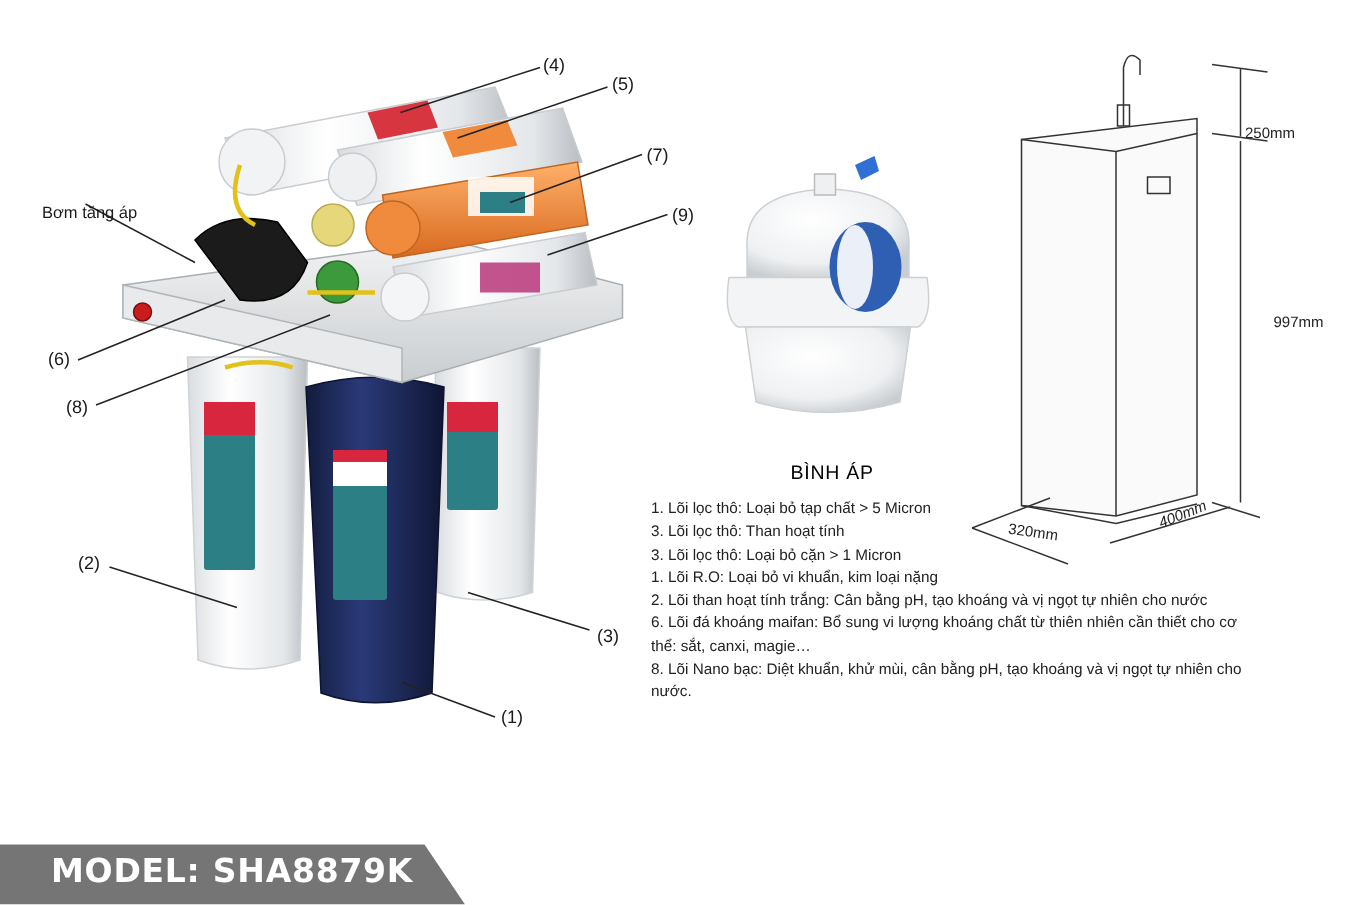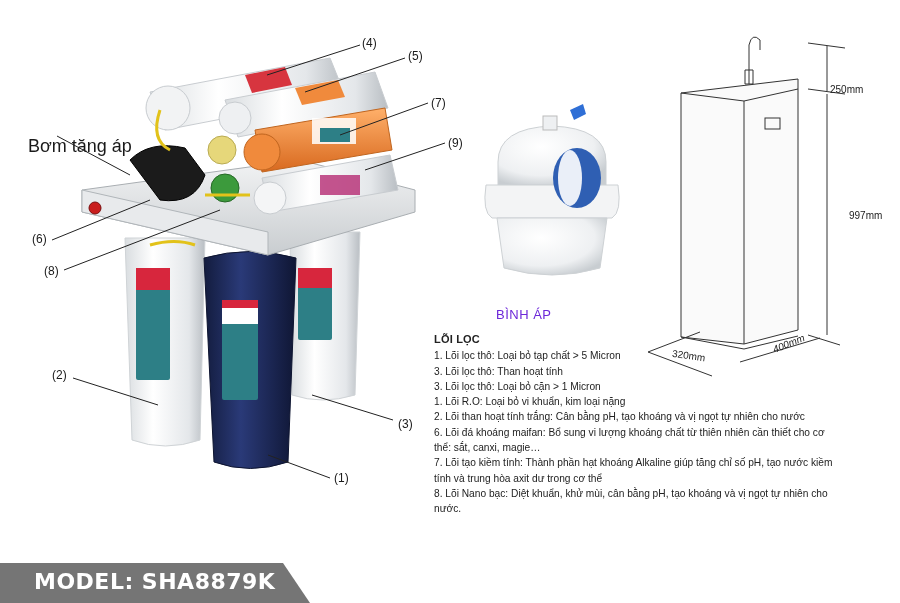--- a/index.html
+++ b/index.html
@@ -4,21 +4,21 @@
 <style>
   html,body{margin:0;padding:0;background:#ffffff;}
   body{width:900px;height:603px;position:relative;overflow:hidden;font-family:"Liberation Sans","DejaVu Sans",sans-serif;color:#1a1a1a;}
   .callout{position:absolute;font-size:12px;color:#1a1a1a;white-space:nowrap;}
   svg{position:absolute;left:0;top:0;}
   .legend{position:absolute;left:434px;top:332px;width:400px;font-size:10.2px;line-height:15.3px;color:#222;}
   .legend .title{font-weight:bold;font-size:11px;letter-spacing:0.2px;margin-bottom:1px;}
   .legend .item{margin:0;}
   .dim{position:absolute;font-size:10px;color:#222;white-space:nowrap;}
   .model-text{position:absolute;left:34px;top:569px;font-size:22px;font-weight:bold;color:#ffffff;letter-spacing:0.5px;font-family:"DejaVu Sans","Liberation Sans",sans-serif;text-align:center;}
-  .tank-label{position:absolute;left:496px;top:307px;font-size:13px;color:#6d28d9;letter-spacing:0.5px;}
+  .tank-label{position:absolute;left:527px;top:307px;font-size:13px;color:#000000;letter-spacing:0.5px;}
 </style>
 </head>
 <body>
 
 <svg width="900" height="603" viewBox="0 0 900 603">
   <defs>
     <linearGradient id="whiteCyl" x1="0" x2="1" y1="0" y2="0">
       <stop offset="0" stop-color="#d9dde0"></stop>
       <stop offset="0.35" stop-color="#ffffff"></stop>
       <stop offset="0.8" stop-color="#e4e7ea"></stop>
@@ -135,43 +135,41 @@
     <line x1="808" y1="335" x2="840" y2="345"></line>
 
     <line x1="648" y1="352" x2="700" y2="332"></line>
     <line x1="648" y1="352" x2="712" y2="376"></line>
     <line x1="740" y1="362" x2="820" y2="338"></line>
   </g>
 
   <polygon points="0,563 283,563 310,603 0,603" fill="#757575"></polygon>
 </svg>
 
-<div class="callout" style="left:28px;top:136px;font-size:18px;">Bơm tăng áp</div>
+<div class="callout" style="left:28px;top:136px;font-size:11px;">Bơm tăng áp</div>
 <div class="callout" style="left:362px;top:36px;">(4)</div>
 <div class="callout" style="left:408px;top:49px;">(5)</div>
 <div class="callout" style="left:431px;top:96px;">(7)</div>
 <div class="callout" style="left:448px;top:136px;">(9)</div>
 <div class="callout" style="left:32px;top:232px;">(6)</div>
 <div class="callout" style="left:44px;top:264px;">(8)</div>
 <div class="callout" style="left:52px;top:368px;">(2)</div>
 <div class="callout" style="left:398px;top:417px;">(3)</div>
 <div class="callout" style="left:334px;top:471px;">(1)</div>
 
 <div class="tank-label">BÌNH ÁP</div>
 
 <div class="dim" style="left:830px;top:64px;margin-top:20px;">250mm</div>
 <div class="dim" style="left:830px;top:210px;margin-left:19px;">997mm</div>
 <div class="dim" style="left:672px;top:350px;transform:rotate(8deg);">320mm</div>
 <div class="dim" style="left:772px;top:338px;transform:rotate(-22deg);font-style:italic;">400mm</div>
 
 <div class="legend">
-  <div class="title">LÕI LỌC</div>
   <p class="item">1. Lõi lọc thô: Loại bỏ tạp chất &gt; 5 Micron</p>
   <p class="item">3. Lõi lọc thô: Than hoạt tính</p>
   <p class="item">3. Lõi lọc thô: Loại bỏ cặn &gt; 1 Micron</p>
   <p class="item">1. Lõi R.O: Loại bỏ vi khuẩn, kim loại nặng</p>
   <p class="item">2. Lõi than hoạt tính trắng: Cân bằng pH, tạo khoáng và vị ngọt tự nhiên cho nước</p>
   <p class="item">6. Lõi đá khoáng maifan: Bổ sung vi lượng khoáng chất từ thiên nhiên cần thiết cho cơ thể: sắt, canxi, magie…</p>
-  <p class="item">7. Lõi tạo kiềm tính: Thành phần hạt khoáng Alkaline giúp tăng chỉ số pH, tạo nước kiềm tính và trung hòa axit dư trong cơ thể</p>
   <p class="item">8. Lõi Nano bạc: Diệt khuẩn, khử mùi, cân bằng pH, tạo khoáng và vị ngọt tự nhiên cho nước.</p>
 </div>
 
 <div class="model-text">MODEL: SHA8879K</div>
 
 </body></html>

